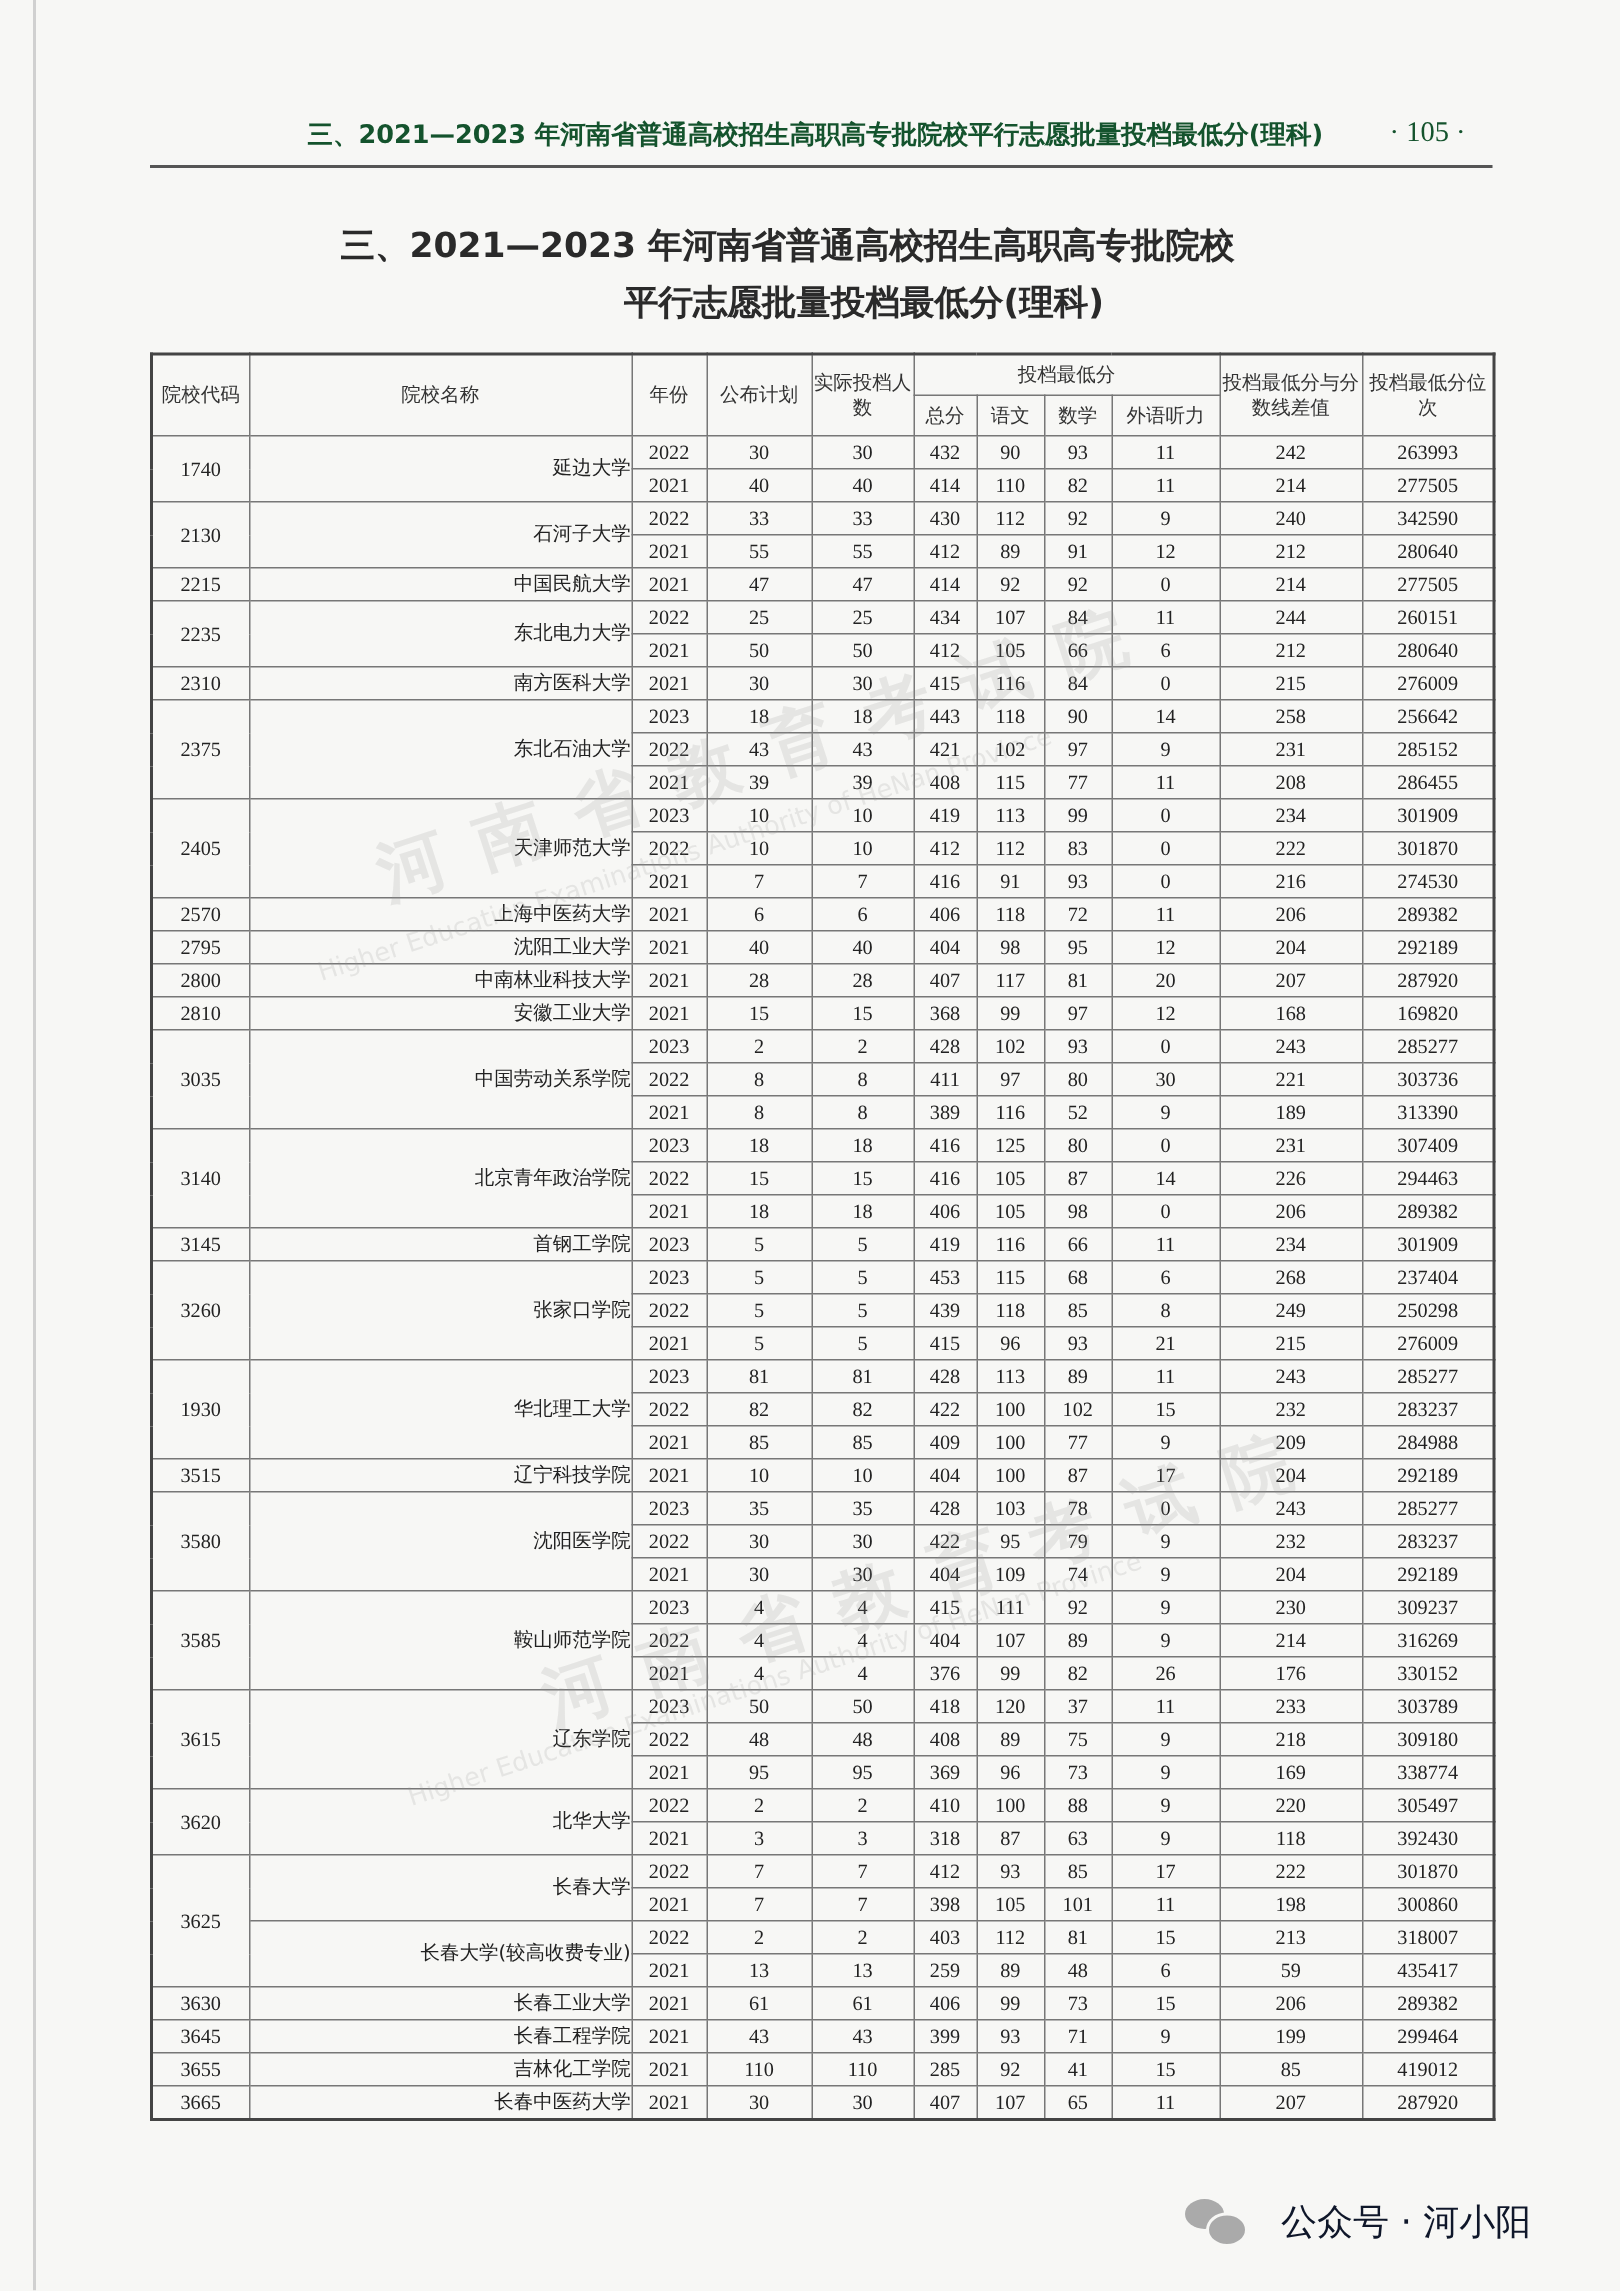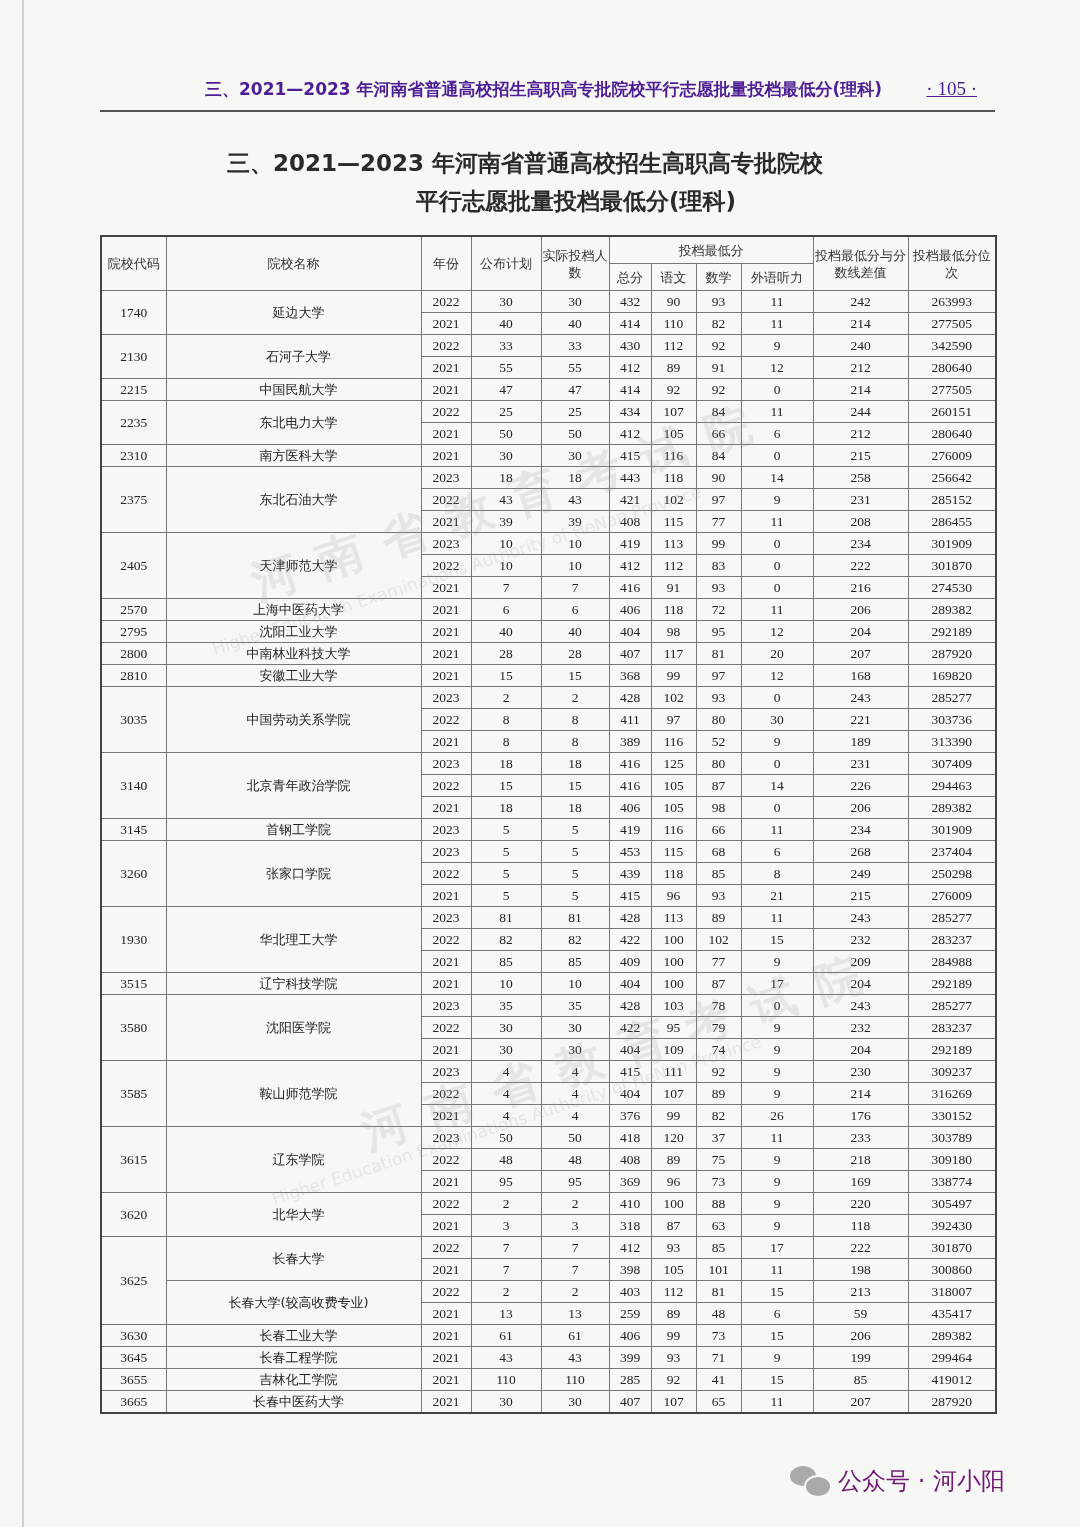--- a/index.html
+++ b/index.html
@@ -1,30 +1,30 @@
 <!DOCTYPE html>
 <html><head>
 <meta charset="utf-8">
 <style>
   html,body{margin:0;padding:0;}
   body{width:1080px;height:1527px;background:#f7f7f5;position:relative;overflow:hidden;font-family:"DejaVu Serif","Liberation Serif",serif;color:#222;}
   .leftline{position:absolute;left:22px;top:0;width:2px;height:1527px;background:#d0d0d0;}
-  .running-header{position:absolute;left:205px;top:78px;width:790px;font-size:17px;font-family:"DejaVu Sans","Liberation Sans",sans-serif;font-weight:bold;color:#4c1d95;white-space:nowrap;}
-  .running-header .pg{position:absolute;right:18px;top:0;font-family:"Liberation Serif",serif;font-weight:normal;font-size:19px;text-decoration:underline;}
+  .running-header{position:absolute;left:205px;top:78px;width:790px;font-size:17px;font-family:"DejaVu Sans","Liberation Sans",sans-serif;font-weight:bold;color:#14532d;white-space:nowrap;}
+  .running-header .pg{position:absolute;right:18px;top:0;font-family:"Liberation Serif",serif;font-weight:normal;font-size:19px;}
   .header-rule{position:absolute;left:100px;top:110px;width:895px;height:2px;background:#555;}
   .title{position:absolute;left:0;width:1080px;text-align:center;font-family:"DejaVu Sans","Liberation Sans",sans-serif;font-weight:bold;font-size:23px;color:#2a2a2a;}
   .t1{top:148px;left:-15px;}
   .t2{top:186px;left:0;margin-left:36px;}
   table{position:absolute;left:100px;top:235px;width:895px;border-collapse:collapse;table-layout:fixed;font-size:13.5px;border:2px solid #444;}
   td,th{border:1px solid #777;text-align:center;padding:0;height:21px;line-height:21px;font-weight:normal;font-family:"Liberation Serif","DejaVu Serif",serif;}
   th{font-family:"DejaVu Sans","Liberation Sans",sans-serif;font-size:13px;line-height:17px;color:#333;}
-  td.name{text-align:center;padding-left:10px;font-family:"DejaVu Sans","Liberation Sans",sans-serif;font-size:13px;}
+  td.name{text-align:right;padding-left:10px;font-family:"DejaVu Sans","Liberation Sans",sans-serif;font-size:13px;}
   td.code{font-size:13.5px;}
   .watermark{position:absolute;pointer-events:none;color:rgba(150,150,150,0.18);font-family:"DejaVu Sans",sans-serif;font-weight:bold;}
-  .footer{position:absolute;left:790px;top:1465px;font-family:"DejaVu Sans","Liberation Sans",sans-serif;font-size:24px;color:#701a75;display:flex;align-items:center;gap:8px;}
+  .footer{position:absolute;left:790px;top:1465px;font-family:"DejaVu Sans","Liberation Sans",sans-serif;font-size:24px;color:#0f172a;display:flex;align-items:center;gap:24px;}
   .wechat{width:40px;height:30px;position:relative;}
   .wechat .b1{position:absolute;left:0;top:0;width:26px;height:20px;border-radius:50%;background:#aaa;}
   .wechat .b2{position:absolute;left:14px;top:9px;width:24px;height:19px;border-radius:50%;background:#aaa;border:2px solid #f7f7f5;}
 </style>
 </head>
 <body>
 
 <div class="leftline"></div>
 
 <div class="running-header">

